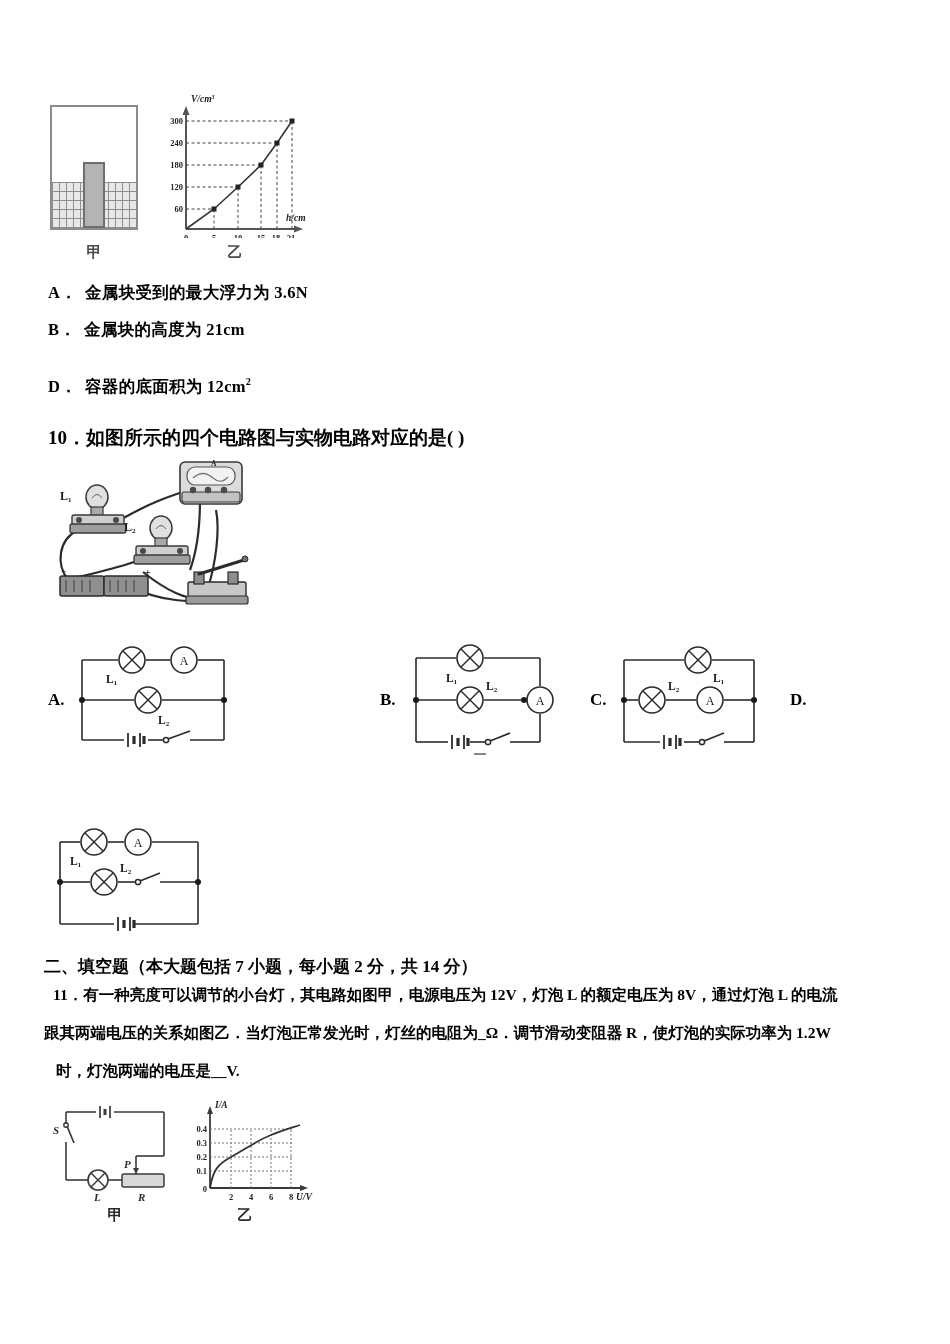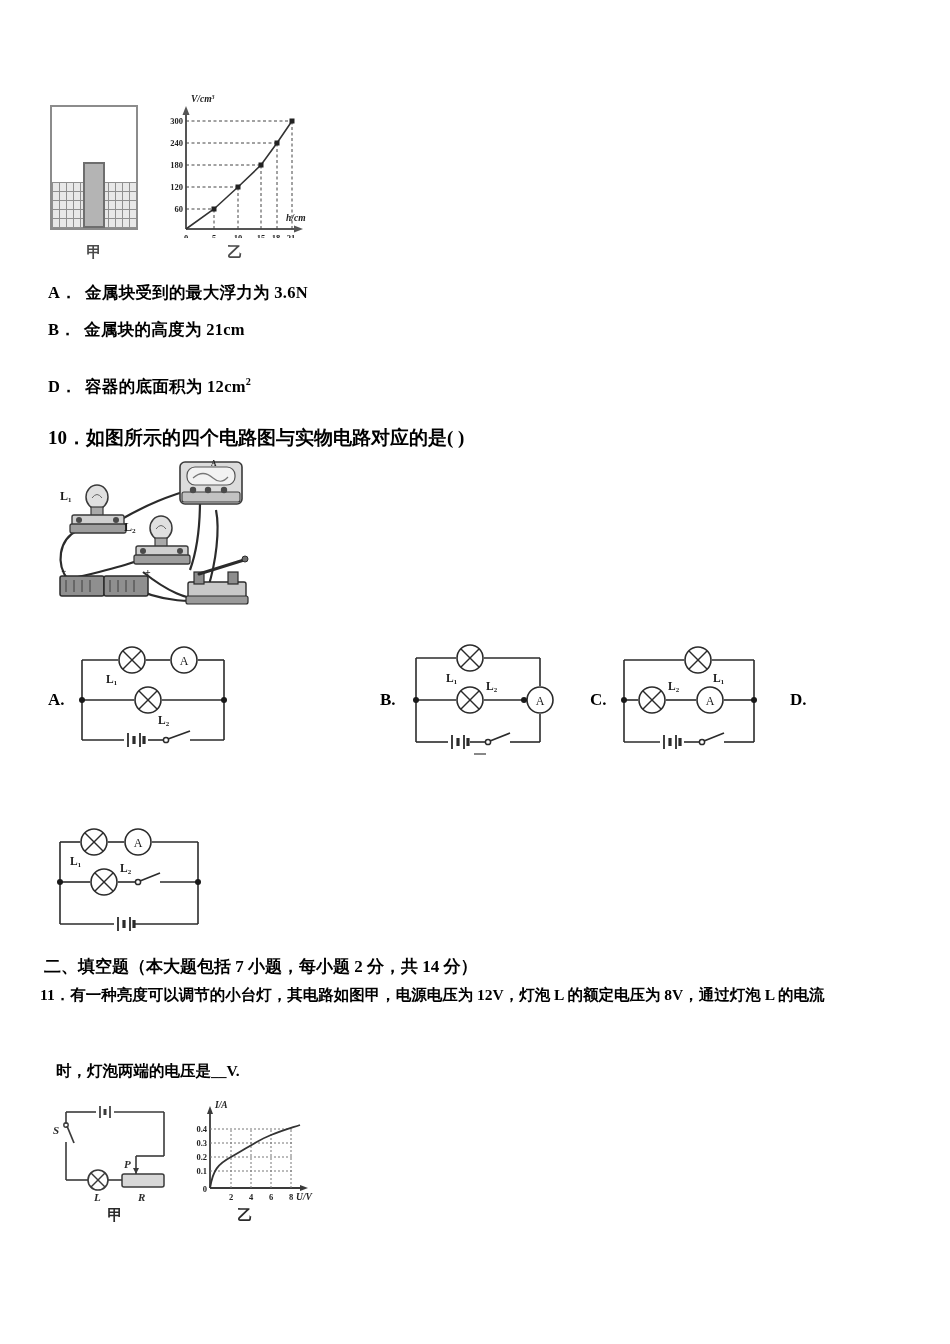--- a/index.html
+++ b/index.html
@@ -449,21 +449,22 @@
         <line x1="70" y1="97" x2="70" y2="111" stroke-width="1.8"></line>
         <line x1="76" y1="100" x2="76" y2="108" stroke-width="3.2"></line>
         <line x1="82" y1="97" x2="82" y2="111" stroke-width="1.8"></line>
         <line x1="86" y1="100" x2="86" y2="108" stroke-width="3.2"></line>
       </g>
     </svg>
   </div>
 
   <div class="sec-head" style="left:44px; top:955px;">二、填空题（本大题包括 7 小题，每小题 2 分，共 14 分）</div>
 
-  <div class="q11-line" style="left:40px; top:986px;">11．有一种亮度可以调节的小台灯，其电路如图甲，电源电压为 12V，灯泡 L 的额定电压为 8V，通过灯泡 L 的电流</div>
+  <div class="q11-line" style="left:53px; top:986px;">11．有一种亮度可以调节的小台灯，其电路如图甲，电源电压为 12V，灯泡 L 的额定电压为 8V，通过灯泡 L 的电流</div>
+  <div class="q11-line" style="left:44px; top:1024px;">跟其两端电压的关系如图乙．当灯泡正常发光时，灯丝的电阻为_Ω．调节滑动变阻器 R，使灯泡的实际功率为 1.2W</div>
   <div class="q11-line" style="left:56px; top:1062px;">时，灯泡两端的电压是__V.</div>
 
   <div class="fig" style="left:50px; top:1098px; width:130px; height:105px;">
     <svg width="130" height="105" viewBox="0 0 130 105">
       <g fill="none" stroke="#3a3a3a" stroke-width="1.6">
 
         <path d="M16,14 L46,14"></path>
           <path d="M64,14 L114,14"></path>
 
         <path d="M114,14 L114,58"></path>

